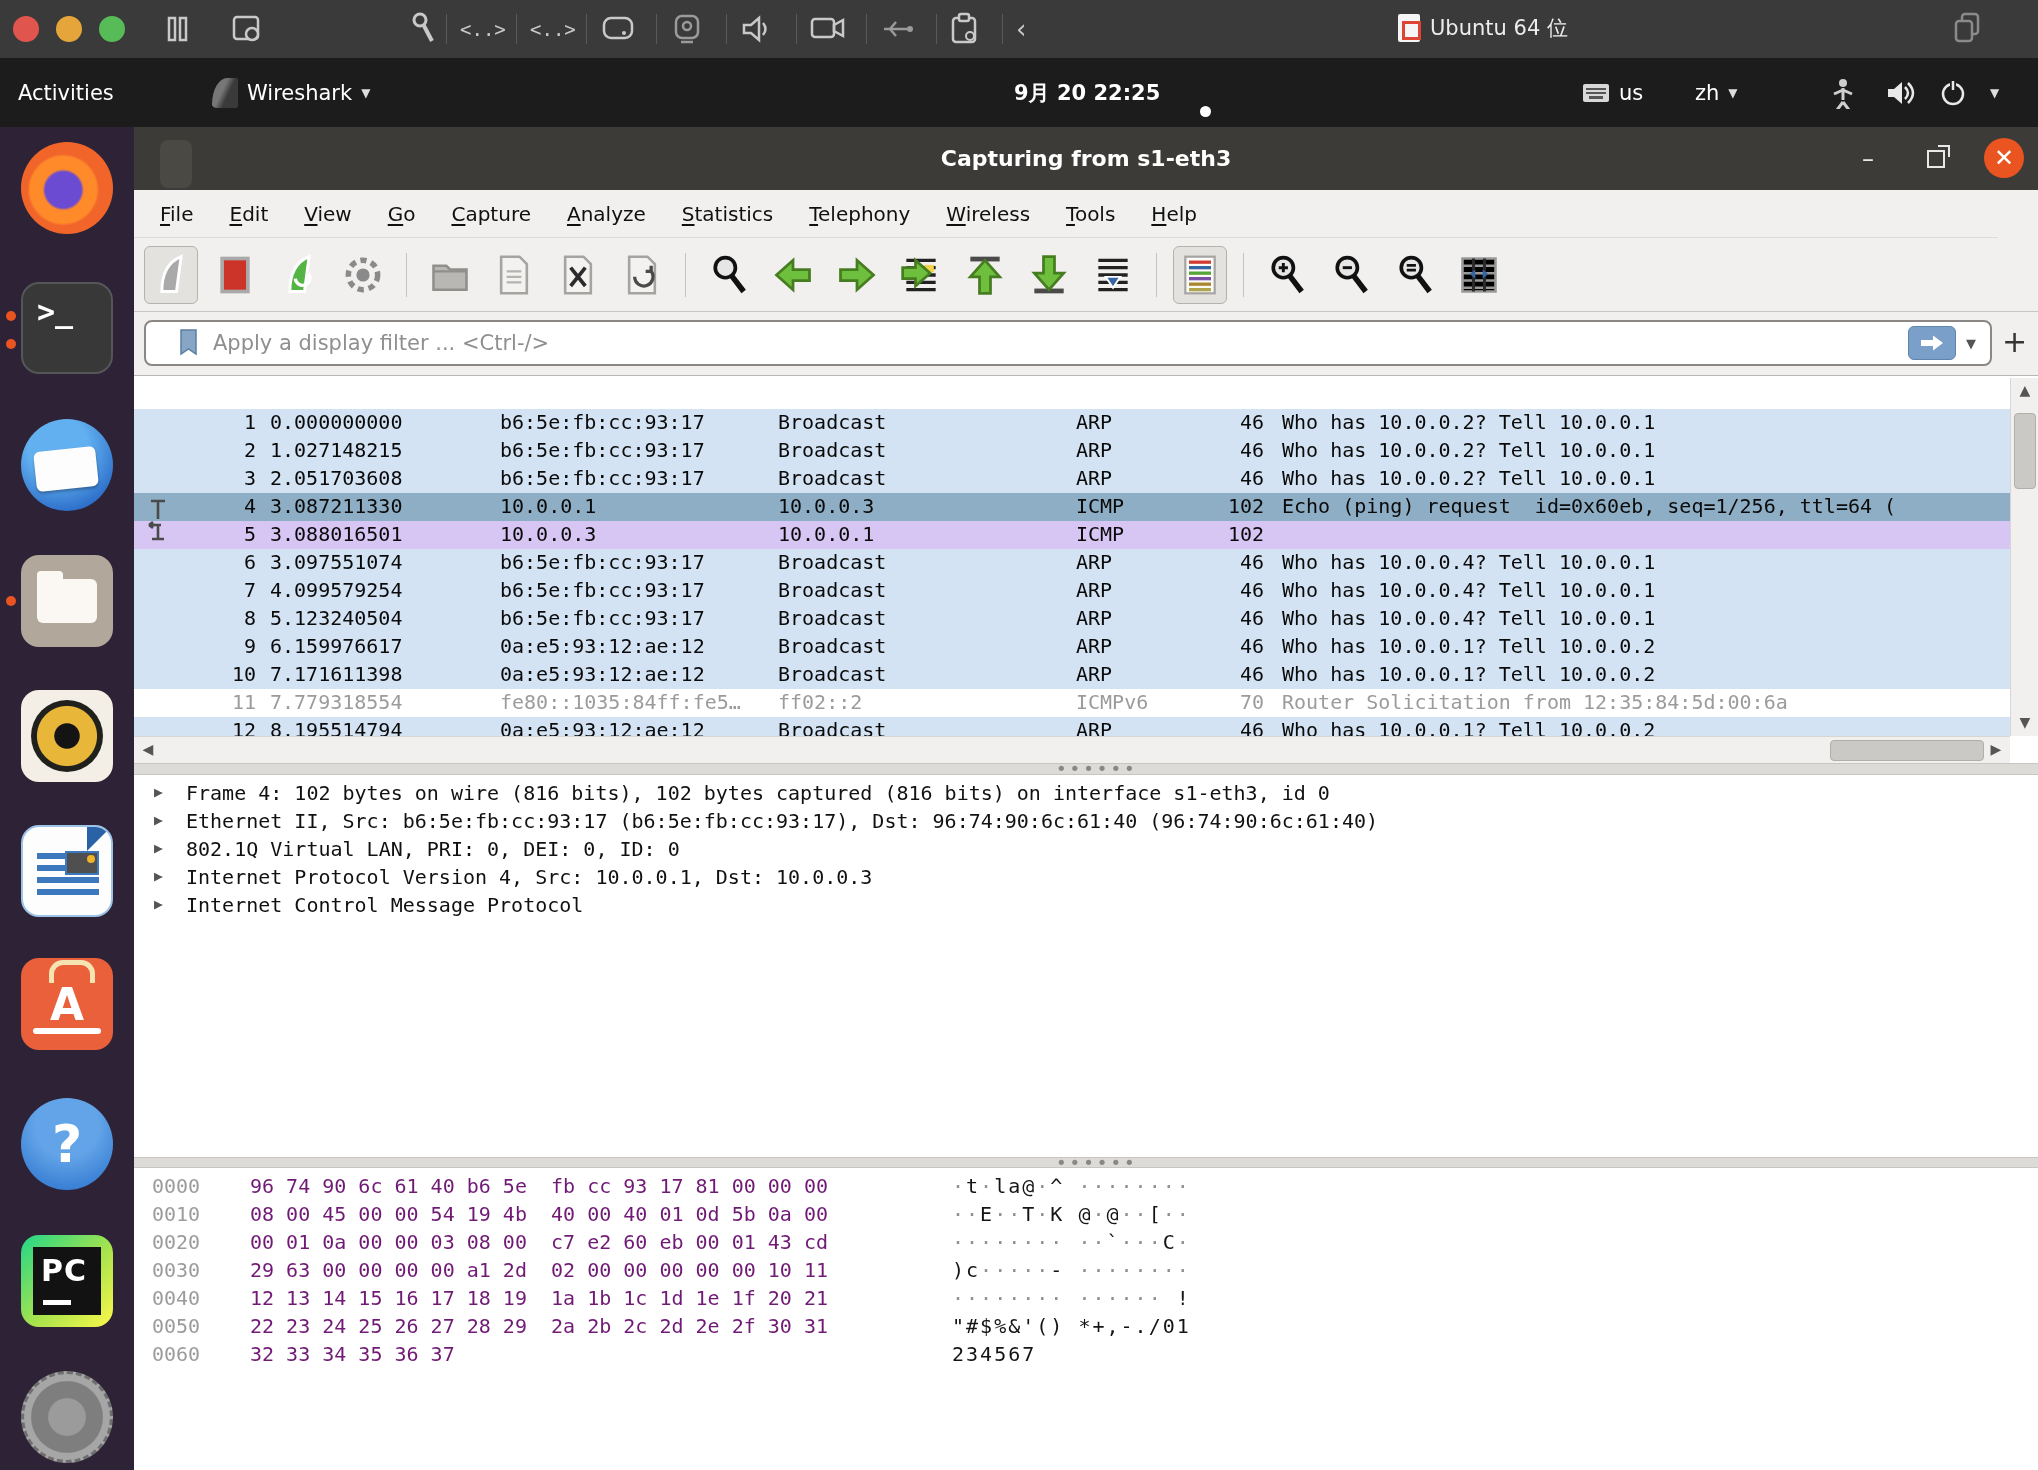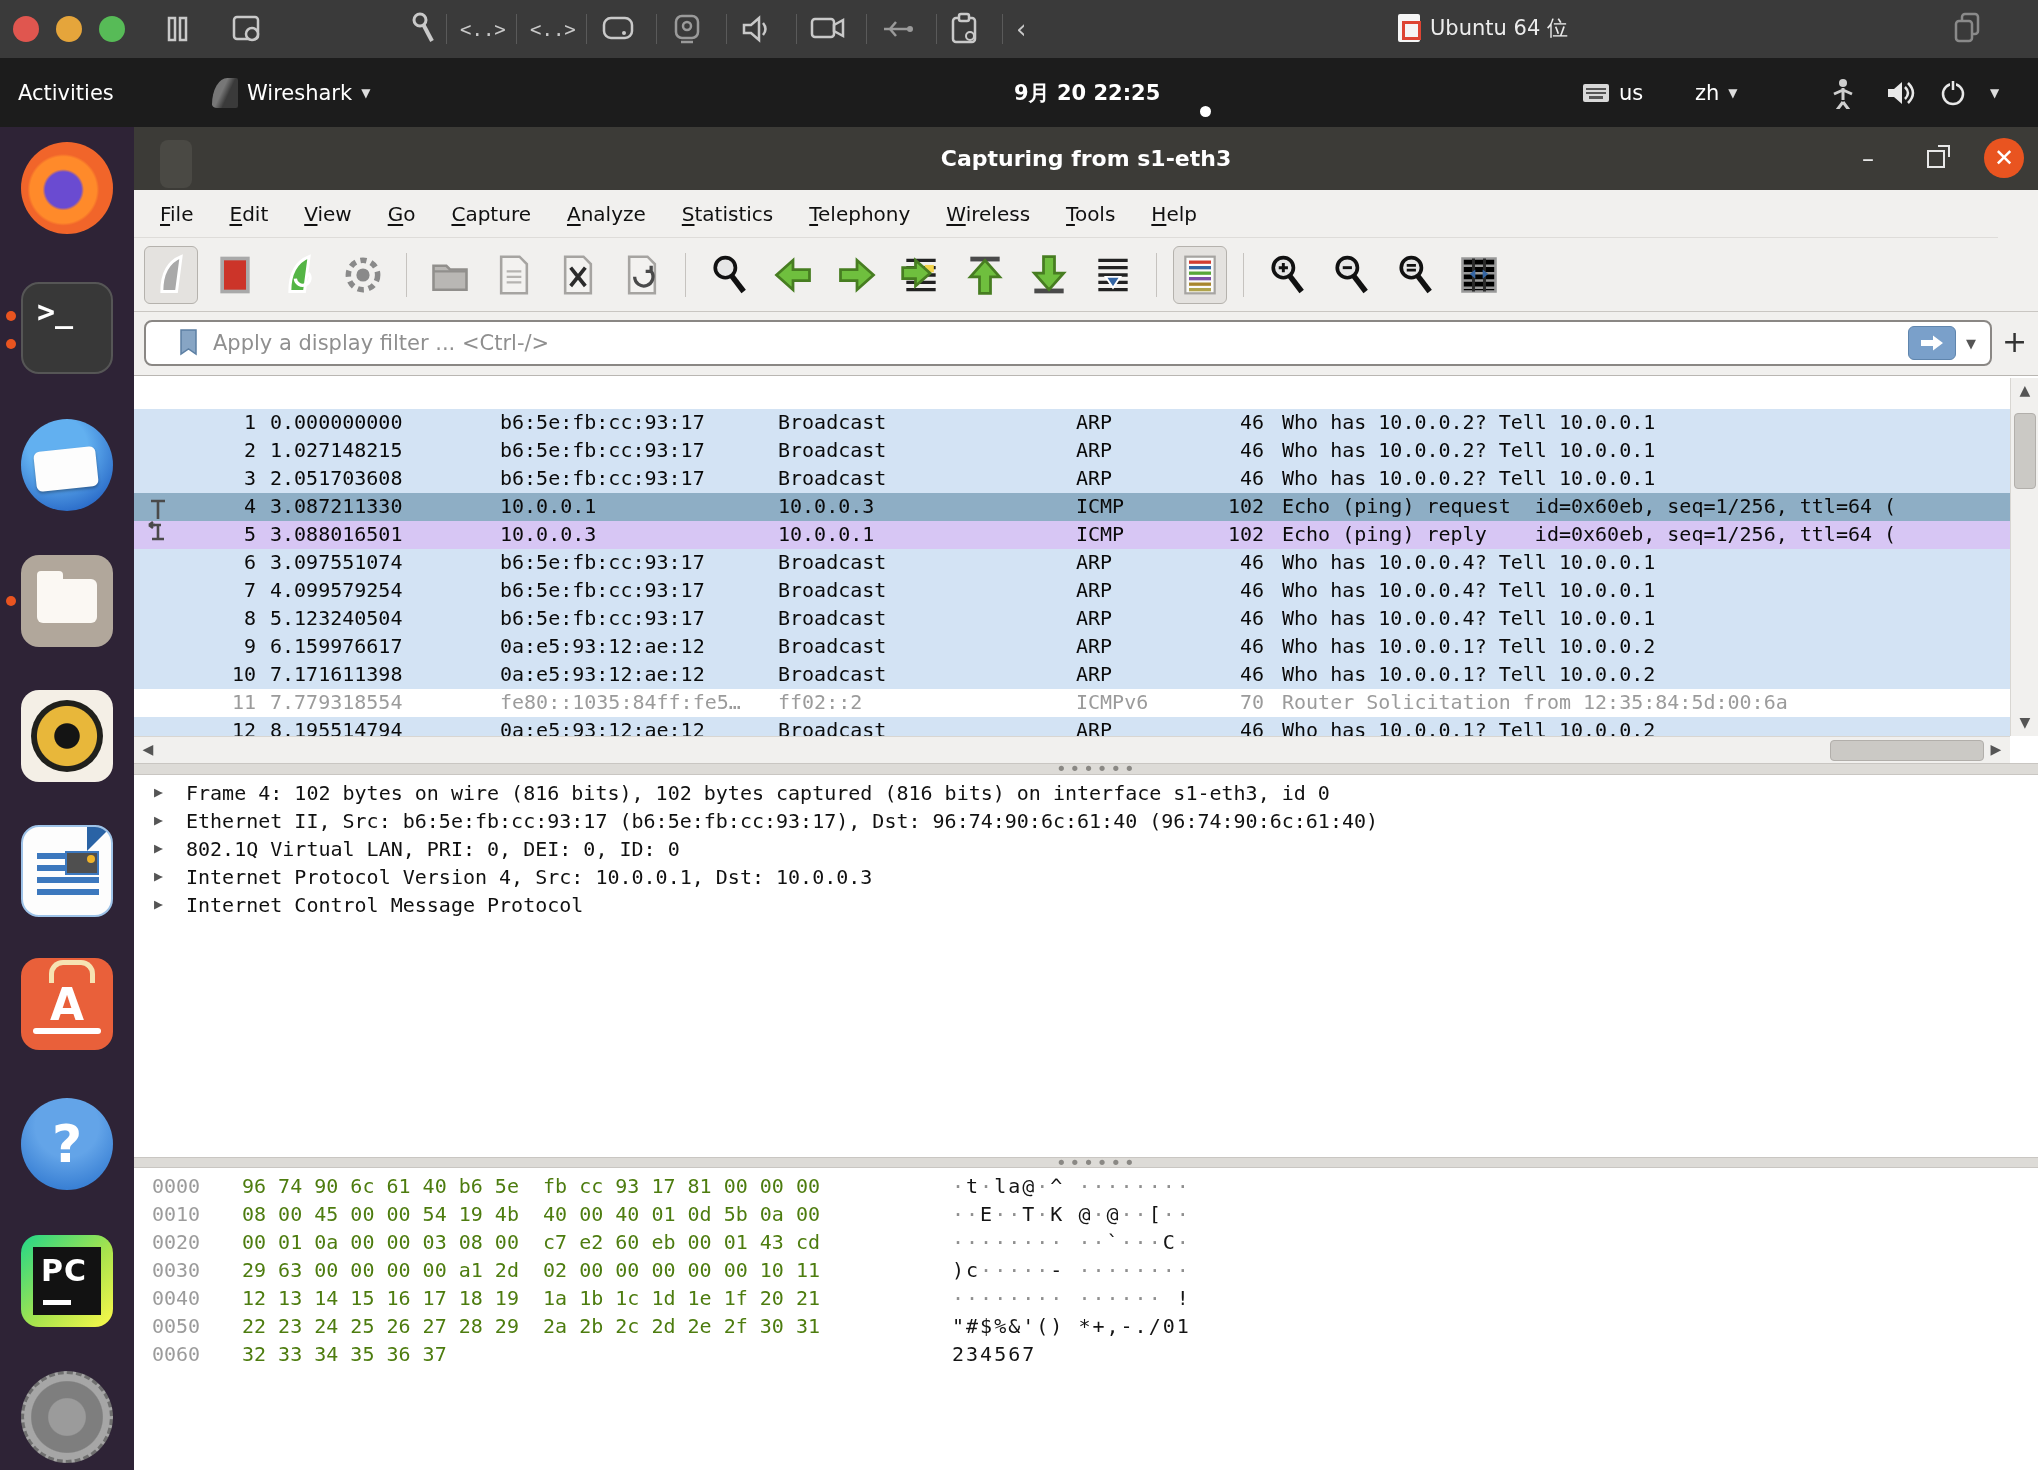--- a/index.html
+++ b/index.html
@@ -129,21 +129,21 @@
     font-family:"DejaVu Sans Mono",monospace; font-size:20px; color:#111;}
   .dline { position:absolute; left:0; width:1904px; height:28px;}
   .dtri { position:absolute; left:20px; top:2px; color:#555; font-size:15px;}
   .dtxt { position:absolute; left:52px; top:0; white-space:pre;}
 
   
   #hexpane { left:0; top:1041px; width:1904px; height:302px; background:#fff;
     font-family:"DejaVu Sans Mono",monospace; font-size:20px;}
   .hrow { position:absolute; left:0; width:1904px; height:28px; white-space:pre;}
   .off { position:absolute; left:18px; color:#9b9b9b;}
-  .hx { position:absolute; left:108px; color:#4d7c0f;}
+  .hx { position:absolute; left:116px; color:#701a75;}
   .asc { position:absolute; left:818px; color:#141414; letter-spacing:2px;}
   .asc .dim { color:#8f8f8f; }
 
   
   #cursor { left:146px; top:498px; width:30px; height:52px; z-index:50;}
 </style>
 </head>
 <body>
 
 <div id="stage">
@@ -549,21 +549,20 @@
             <span class="c-len z">102</span>
             <span class="c-inf z">Echo (ping) request  id=0x60eb, seq=1/256, ttl=64 (</span>
           </div>
           <div class="prow r-rep" style="top: 112px;">
             <span class="c-no z">5</span>
             <span class="c-time z">3.088016501</span>
             <span class="c-src z">10.0.0.3</span>
             <span class="c-dst z">10.0.0.1</span>
             <span class="c-pro z">ICMP</span>
             <span class="c-len z">102</span>
-            <span class="c-inf z">Echo (ping) reply    id=0x60eb, seq=1/256, ttl=64 (</span>
           </div>
           <div class="prow r-arp" style="top: 140px;">
             <span class="c-no z">6</span>
             <span class="c-time z">3.097551074</span>
             <span class="c-src z">b6:5e:fb:cc:93:17</span>
             <span class="c-dst z">Broadcast</span>
             <span class="c-pro z">ARP</span>
             <span class="c-len z">46</span>
             <span class="c-inf z">Who has 10.0.0.4? Tell 10.0.0.1</span>
           </div>

